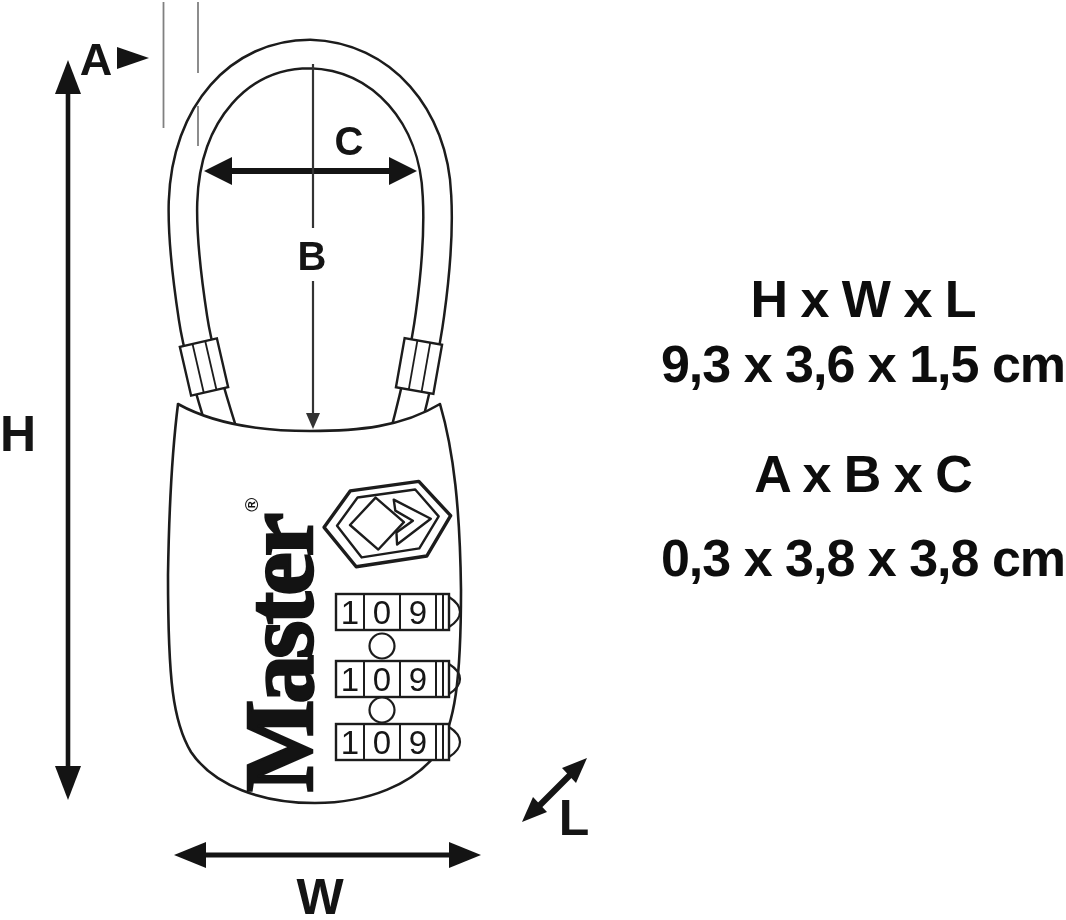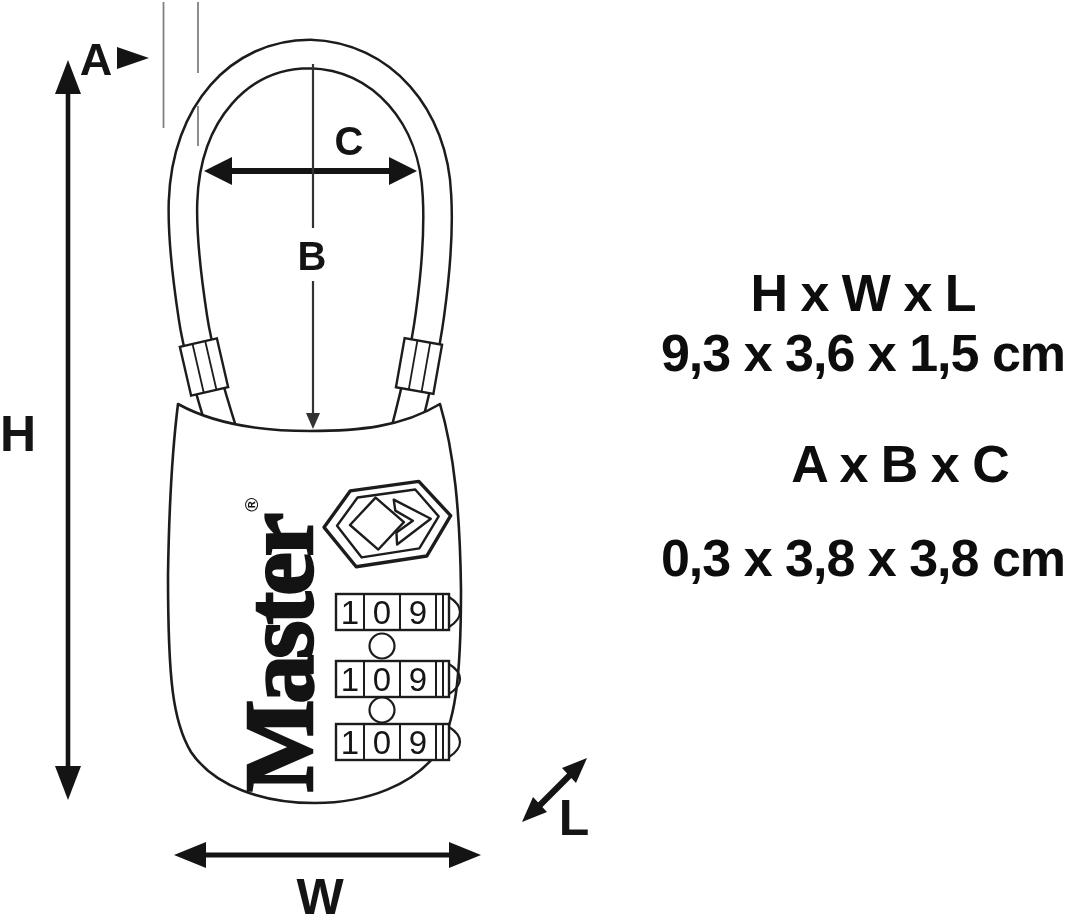--- a/index.html
+++ b/index.html
@@ -203,18 +203,18 @@
   <span class="digit" style="left:350px; top:612px;">1</span>
   <span class="digit" style="left:382px; top:612px;">0</span>
   <span class="digit" style="left:418px; top:612px;">9</span>
   <span class="digit" style="left:350px; top:679px;">1</span>
   <span class="digit" style="left:382px; top:679px;">0</span>
   <span class="digit" style="left:418px; top:679px;">9</span>
   <span class="digit" style="left:350px; top:742px;">1</span>
   <span class="digit" style="left:382px; top:742px;">0</span>
   <span class="digit" style="left:418px; top:742px;">9</span>
 
-  <div class="spec-line" style="top:293px;">H x W x L</div>
-  <div class="spec-line" style="top:353px;">9,3 x 3,6 x 1,5 cm</div>
-  <div class="spec-line" style="top:464px;margin-left:37px;">A x B x C</div>
+  <div class="spec-line" style="top:299px;">H x W x L</div>
+  <div class="spec-line" style="top:364px;">9,3 x 3,6 x 1,5 cm</div>
+  <div class="spec-line" style="top:474px;">A x B x C</div>
   <div class="spec-line" style="top:558px;">0,3 x 3,8 x 3,8 cm</div>
 
 </div>
 
 </body></html>

